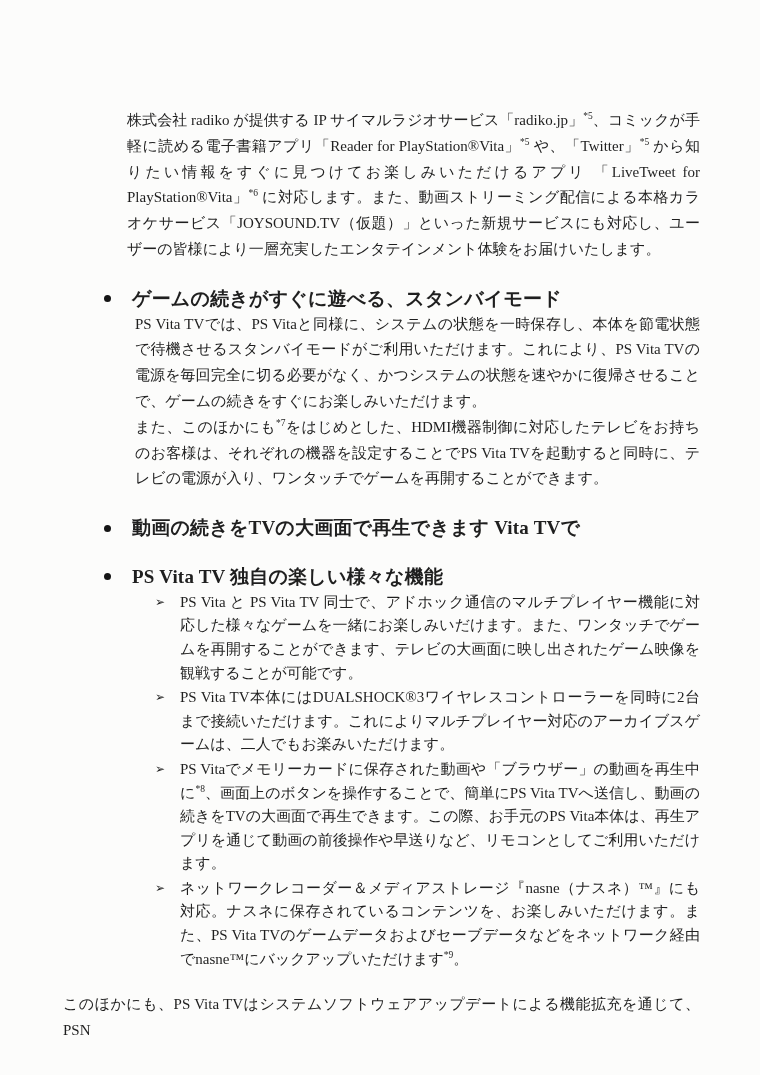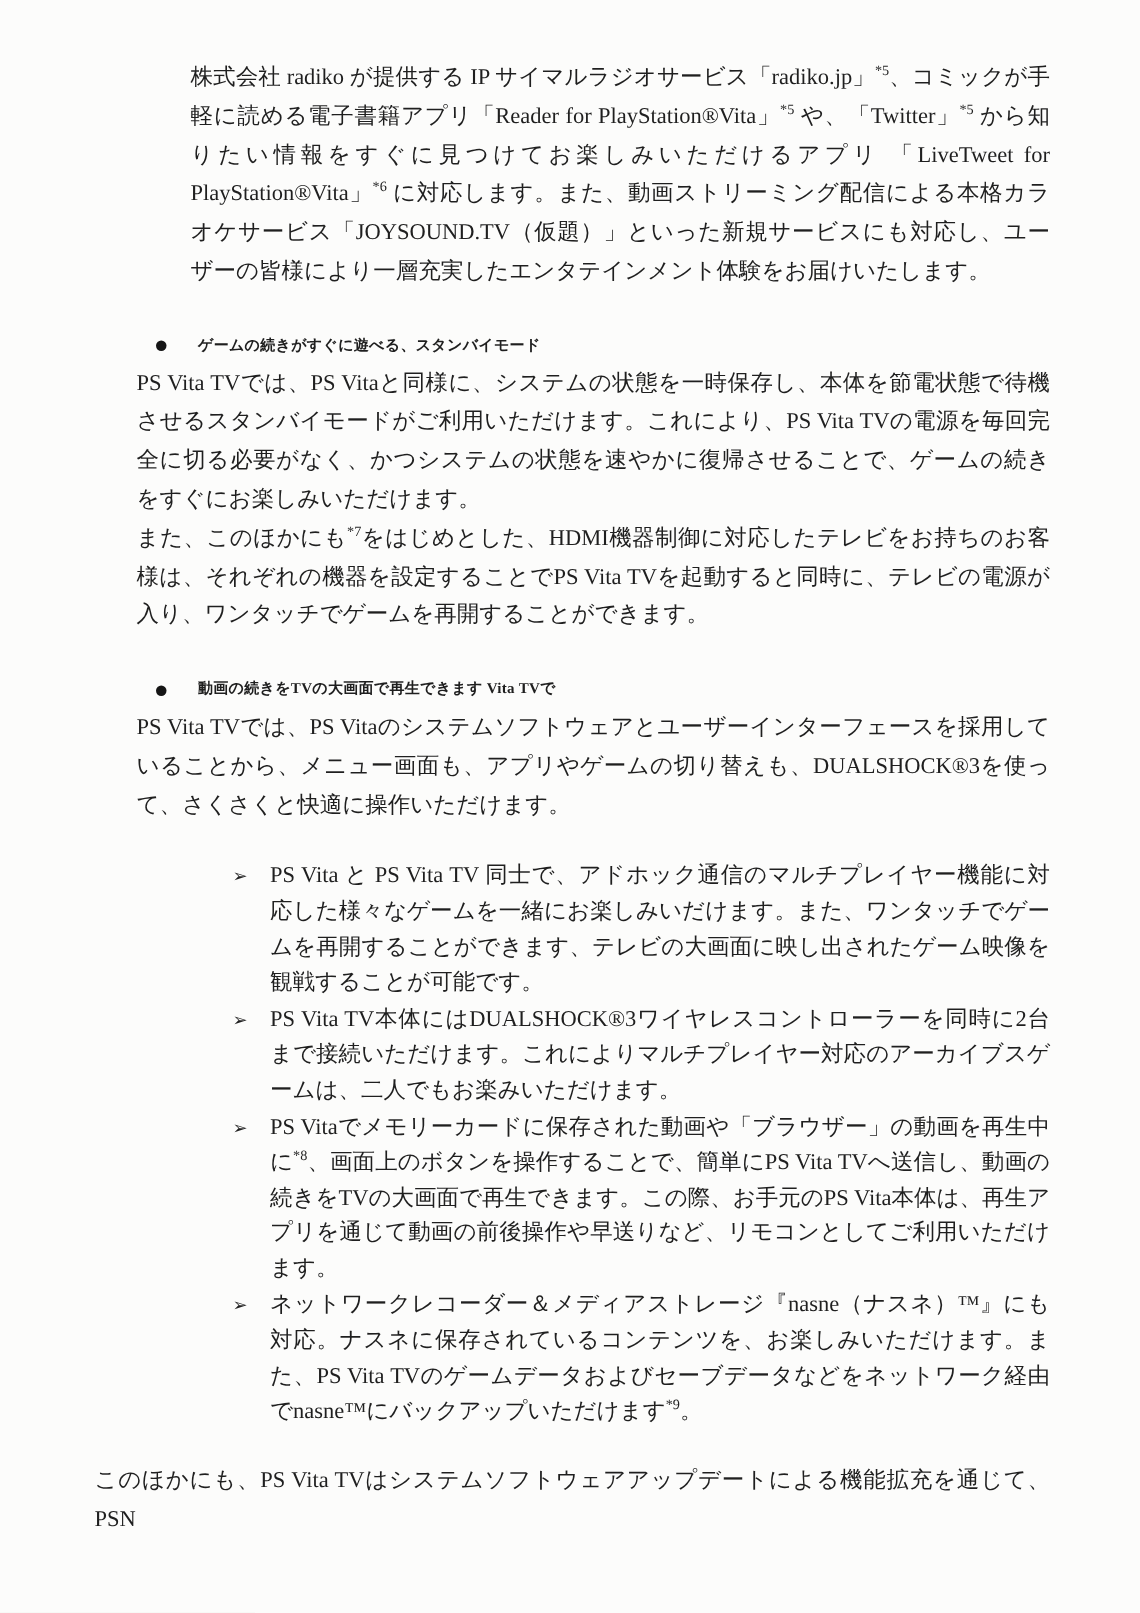--- a/index.html
+++ b/index.html
@@ -7,21 +7,21 @@
     padding: 0;
     background: #f6f6f4;
   }
   .page {
     position: relative;
     width: 760px;
     height: 1075px;
     margin: 0;
     background: #fcfcfb;
     box-sizing: border-box;
-    padding: 40px 60px 0 63px;
+    padding: 108px 60px 0 63px;
     font-family: "Liberation Serif", "DejaVu Serif", serif;
     font-size: 15px;
     color: #1f1f1f;
     overflow: hidden;
   }
   .para {
     margin: 0;
     text-align: justify;
     line-height: 25.8px;
   }
@@ -41,27 +41,27 @@
   }
   .dot {
     flex: none;
     width: 7px;
     height: 7px;
     border-radius: 50%;
     background: #151515;
     margin-left: 41px;
   }
   .sec-title {
-    font-size: 10px;
+    font-size: 19px;
     font-weight: bold;
     margin: 0 0 0 21px;
     line-height: 25.8px;
     letter-spacing: 0.2px;
   }
-  .body-para { margin-left: 28px; }
+  .body-para { margin-left: 72px; }
   .sub-list {
     list-style: none;
     margin: 0;
     padding: 0;
   }
   .sub-list li {
     display: flex;
     align-items: flex-start;
     margin-top: 1px;
   }
@@ -98,23 +98,26 @@
           <h3 class="sec-title">ゲームの続きがすぐに遊べる、スタンバイモード</h3>
         </div>
         <p class="para body-para"><span>PS Vita TVでは、PS Vitaと同様に、システムの状態を一時保存し、本体を節電状態で待機させるスタンバイモードがご利用いただけます。これにより、PS Vita TVの電源を毎回完全に切る必要がなく、かつシステムの状態を速やかに復帰させることで、ゲームの続きをすぐにお楽しみいただけます。</span></p>
         <p class="para body-para"><span>また、このほかにも</span><sup>*7</sup><span>をはじめとした、HDMI機器制御に対応したテレビをお持ちのお客様は、それぞれの機器を設定することでPS Vita TVを起動すると同時に、テレビの電源が入り、ワンタッチでゲームを再開することができます。</span></p>
       </section>
       <section class="sec">
         <div class="sec-head">
           <span class="dot"></span>
           <h3 class="sec-title">動画の続きをTVの大画面で再生できます Vita TVで</h3>
         </div>
-        <p class="para body-para"><span>PS Vita TVでは、PS Vitaのシステムソフトウェアとユーザーインターフェースを採用していることから、メニュー画面も、アプリやゲームの切り替えも、DUALSHOCK®3を使って、さくさくと快適に操作いただけます。</span></p>
       </section>
       <section class="sec">
+        <div class="sec-head">
+          <span class="dot"></span>
+          <h3 class="sec-title">PS Vita TV 独自の楽しい様々な機能</h3>
+        </div>
         <ul class="sub-list">
           <li>
             <span class="arrow">➢</span>
             <p class="sub-text"><span>PS Vita と PS Vita TV 同士で、アドホック通信のマルチプレイヤー機能に対応した様々なゲームを一緒にお楽しみいだけます。また、ワンタッチでゲームを再開することができます、テレビの大画面に映し出されたゲーム映像を観戦することが可能です。</span></p>
           </li>
           <li>
             <span class="arrow">➢</span>
             <p class="sub-text"><span>PS Vita TV本体にはDUALSHOCK®3ワイヤレスコントローラーを同時に2台まで接続いただけます。これによりマルチプレイヤー対応のアーカイブスゲームは、二人でもお楽みいただけます。</span></p>
           </li>
           <li>

